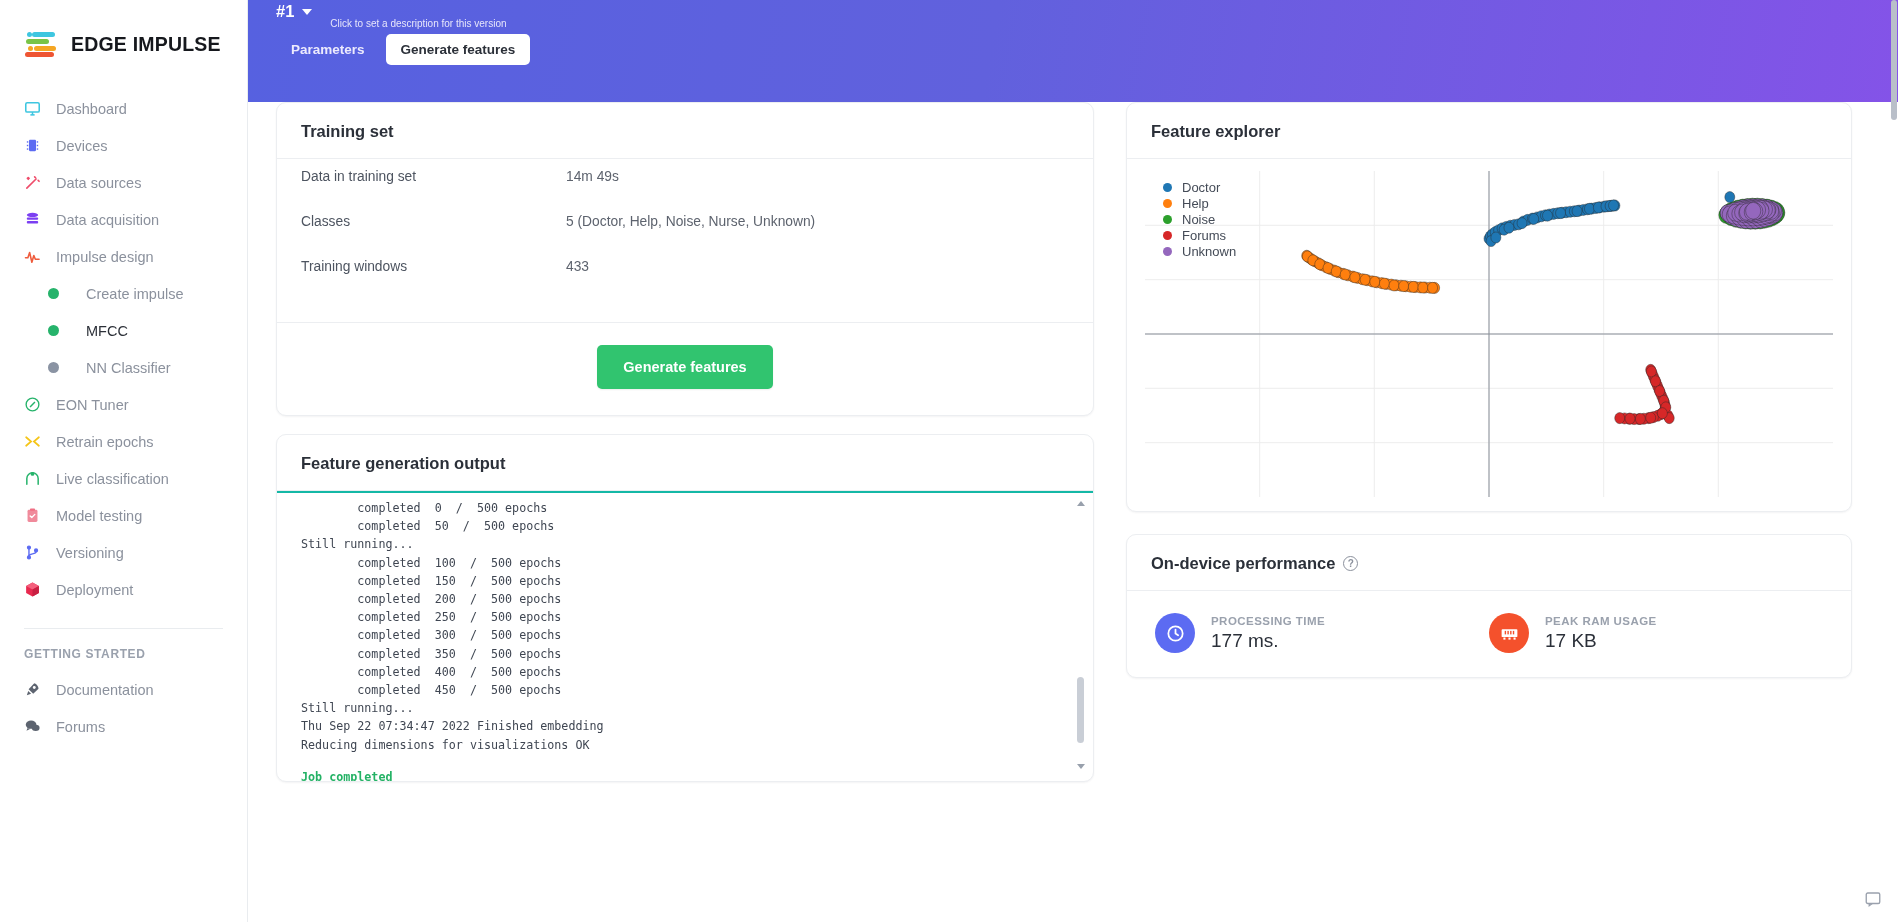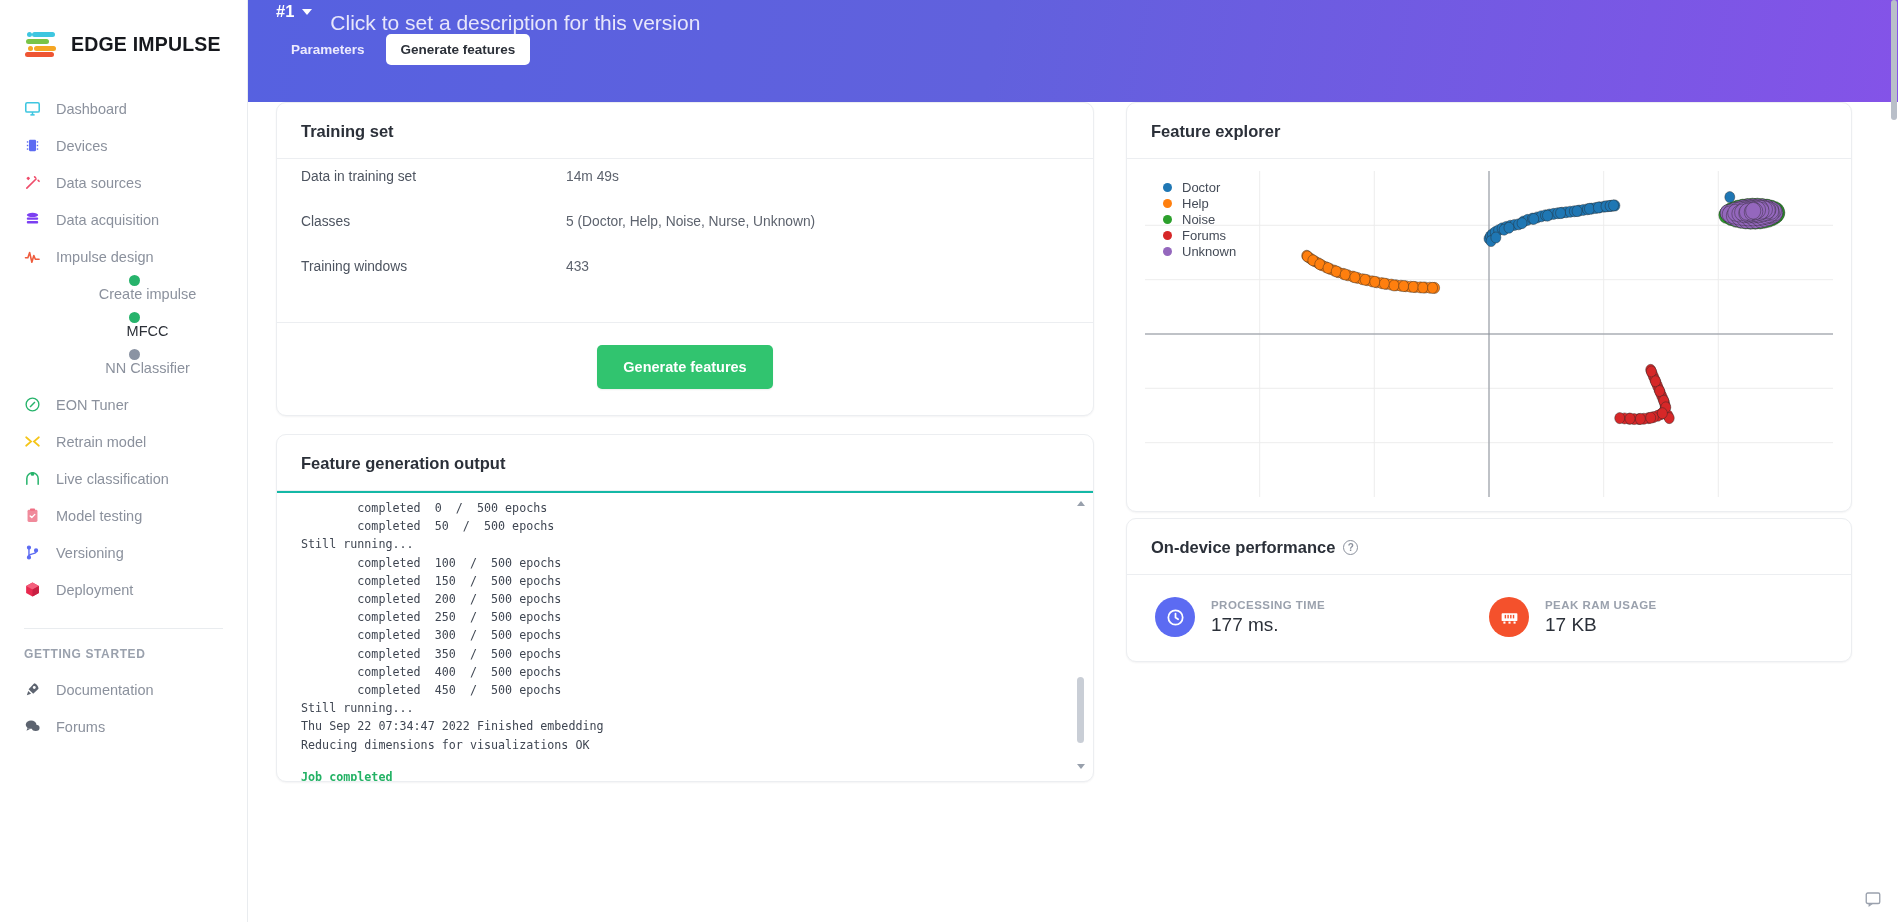--- a/index.html
+++ b/index.html
@@ -35,21 +35,21 @@
   .nav { margin-top: 26px; }
   .nav-item {
     display: flex; align-items: center; gap: 0;
     height: 37px; padding-left: 24px; cursor: pointer;
     color: #8f96a3; font-size: 14.5px;
   }
   .nav-item .ic { width: 32px; display: flex; align-items: center; }
   .nav-item .lbl { color: #8b919d; }
   .nav-item.active .lbl { color: #2c3038; font-weight: 500; }
 
-  .sub-item { padding-left: 48px; height: 37px; flex-direction: column; }
+  .sub-item { padding-left: 48px; height: 37px; }
   .sub-item .ic { width: 38px; }
   .dot { width: 11px; height: 11px; border-radius: 50%; display:inline-block; }
   .dot.green { background: #26b36b; }
   .dot.grey { background: #8a93a3; }
 
   .divider { margin: 20px 24px 0 24px; border-top: 1px solid #e9ecef; }
   .section-title {
     padding: 18px 0 10px 24px; font-size: 12px; font-weight: 700;
     letter-spacing: .6px; color: #9aa1ad;
   }
@@ -57,21 +57,21 @@
   
   .main { flex: 1; position: relative; background: #ffffff; overflow: hidden; }
   .hero {
     position: absolute; top: 0; left: 0; right: 0; height: 102px;
     background: linear-gradient(100deg, #5661e0 0%, #6161dd 45%, #8453e8 100%);
   }
   .hero-inner { position: relative; padding: 0 0 0 28px; }
   .version-row { display: flex; align-items: center; gap: 8px; height: 22px; color: #fff; }
   .ver-num { font-size: 16.5px; font-weight: 700; }
   .caret { width:0;height:0;border-left:5px solid transparent;border-right:5px solid transparent;border-top:6px solid #fff; margin-top:2px; cursor:pointer;}
-  .ver-desc { font-size: 21px; color: #e7e6fb; margin-left: 10px; cursor: pointer; margin-top: 24px; }
+  .ver-desc { font-size: 10px; color: #e7e6fb; margin-left: 10px; cursor: pointer; margin-top: 24px; }
   .tabs { display: flex; gap: 6px; margin-top: 12px; align-items: center; }
   .tab {
     padding: 8px 15px; border-radius: 5px; font-size: 13.5px; font-weight: 600;
     color: #eceafd; cursor: pointer;
   }
   .tab.active { background: #ffffff; color: #2b3039; }
 
   .content {
     position: absolute; top: 102px; left: 0; right: 0; bottom: 0;
     padding: 0 0 0 0; display: flex; gap: 0;
@@ -272,21 +272,21 @@
         <span class="lbl">EON Tuner</span>
       </div>
 
       <div class="nav-item">
         <span class="ic">
           <svg width="17" height="17" viewBox="0 0 24 24" fill="none" stroke="#f5c518" stroke-width="2.4" stroke-linecap="round">
             <path d="M3 6 l7 6 l-7 6"></path>
               <path d="M21 6 l-7 6 l7 6"></path>
           </svg>
         </span>
-        <span class="lbl">Retrain model</span>
+        <span class="lbl">Retrain epochs</span>
       </div>
 
       <div class="nav-item">
         <span class="ic">
           <svg width="17" height="17" viewBox="0 0 24 24" fill="none" stroke="#26b36b" stroke-width="2.1" stroke-linecap="round">
             <path d="M4 20 V12 a8 8 0 0 1 16 0 V20"></path>
               <circle cx="12" cy="5.5" r="1.7" fill="#26b36b"></circle>
           </svg>
         </span>
         <span class="lbl">Live classification</span>
@@ -711,21 +711,21 @@
                     <circle cx="673.75" cy="41.414999999999964" r="8.5" fill="#9467bd" stroke="rgba(40,40,40,.55)" stroke-width="0.8"></circle>
                     <circle cx="679.14" cy="41.579999999999984" r="8.5" fill="#9467bd" stroke="rgba(40,40,40,.55)" stroke-width="0.8"></circle>
                     <circle cx="682.99" cy="40.920000000000016" r="8.5" fill="#9467bd" stroke="rgba(40,40,40,.55)" stroke-width="0.8"></circle>
                     <circle cx="680.68" cy="40.25999999999999" r="8.5" fill="#9467bd" stroke="rgba(40,40,40,.55)" stroke-width="0.8"></circle>
                   </g>
                 </svg>
             </div>
           </div>
         </div>
 
-        <div class="card" style="margin-top:6px;">
+        <div class="card" style="margin-top:22px;">
           <div class="card-head">
             <span>On-device performance</span>
             <span class="help-q">?</span>
           </div>
           <div class="perf-body">
 
             <div class="perf-item">
               <div class="perf-circle" style="background:#5c6bf2;">
                 <svg width="21" height="21" viewBox="0 0 24 24" fill="none" stroke="#fff" stroke-width="2">
                   <circle cx="12" cy="12" r="8.2"></circle>

